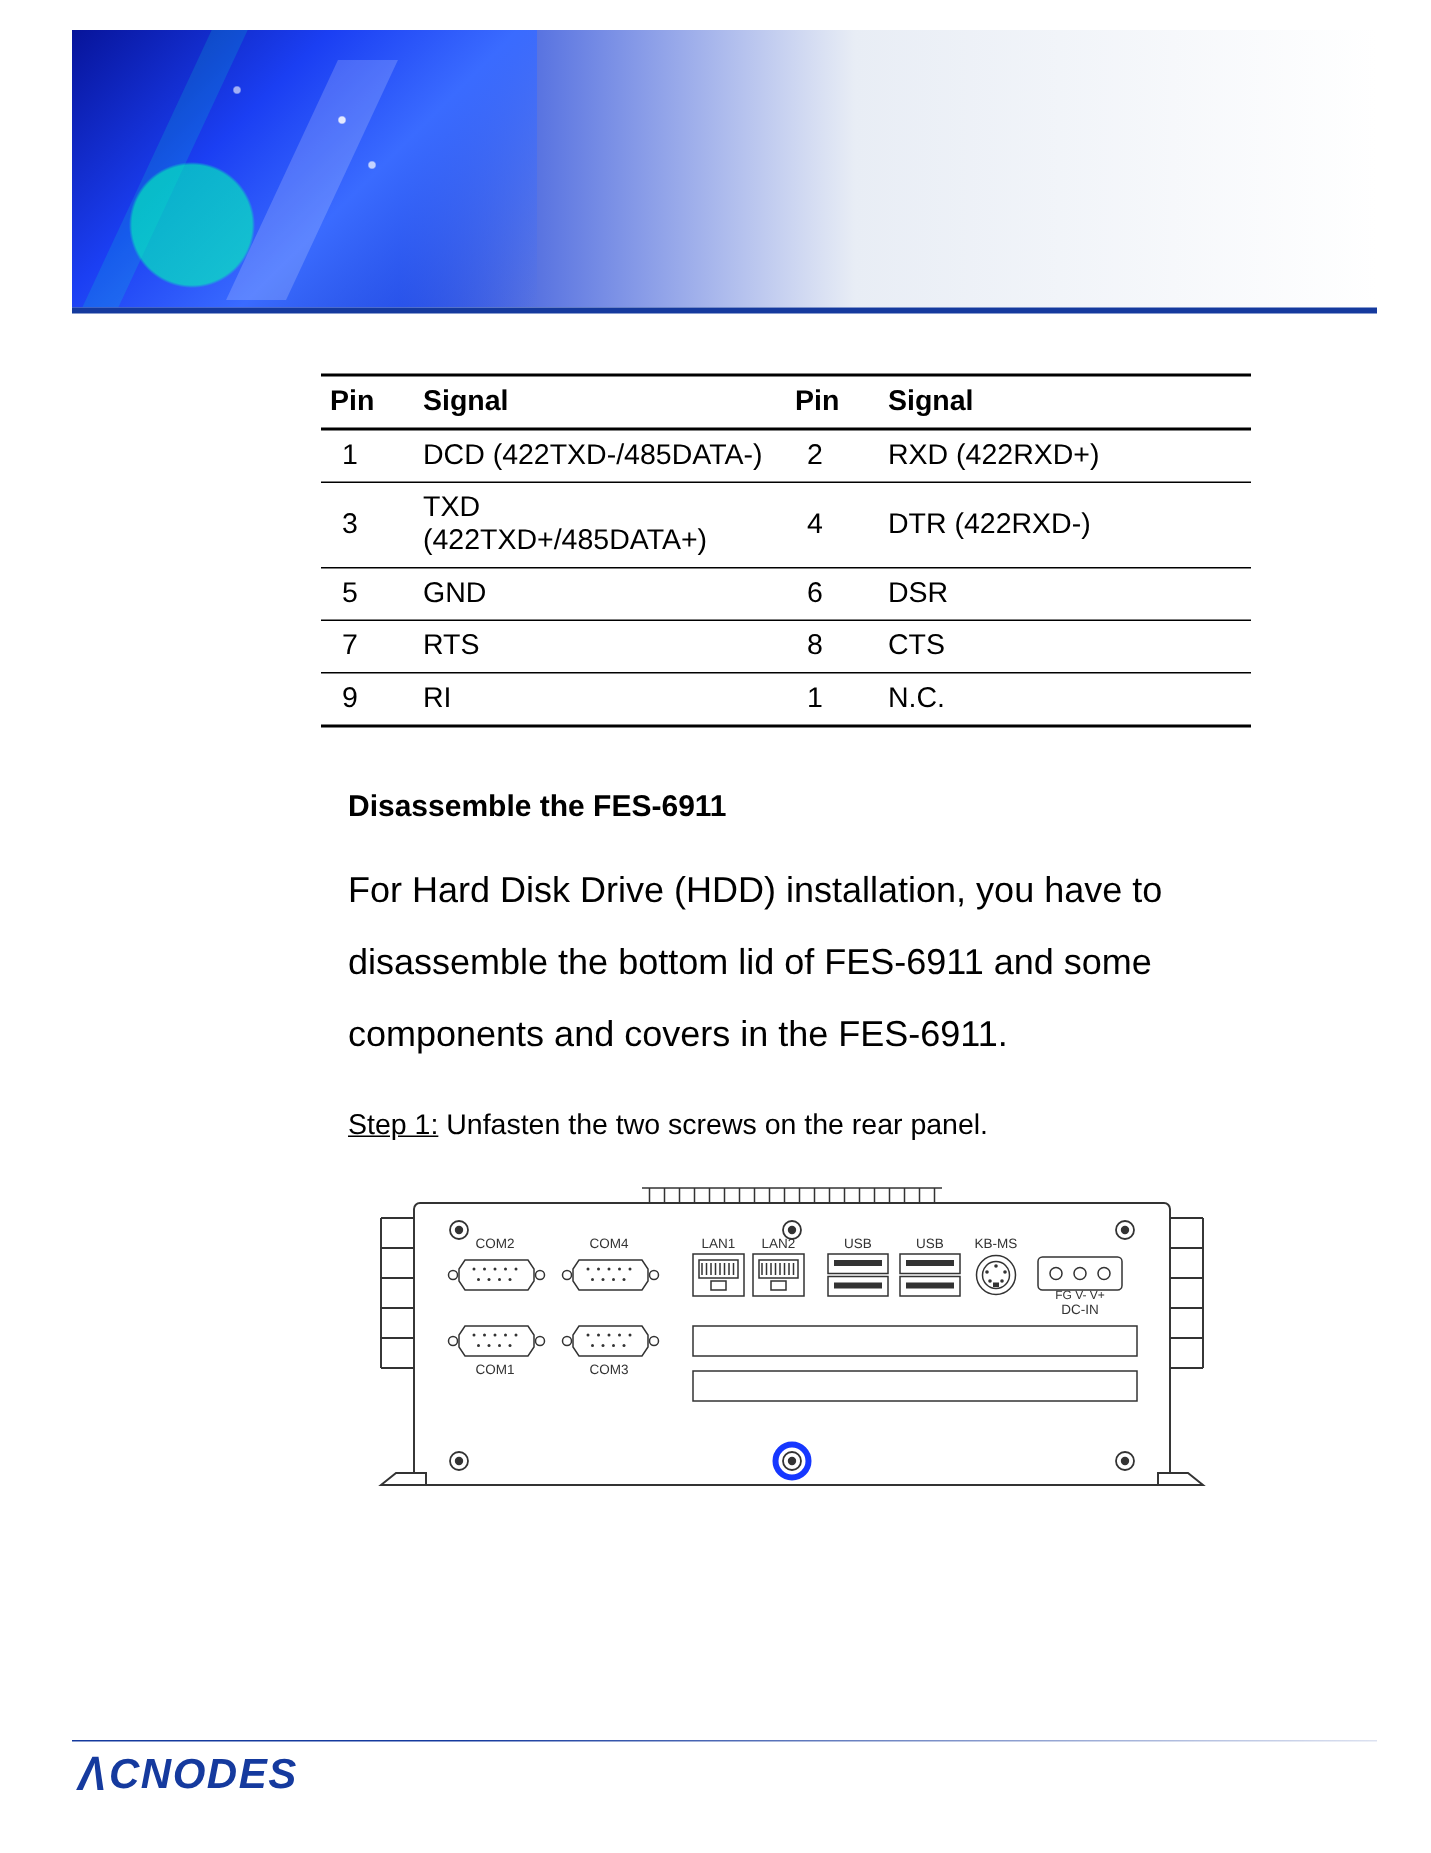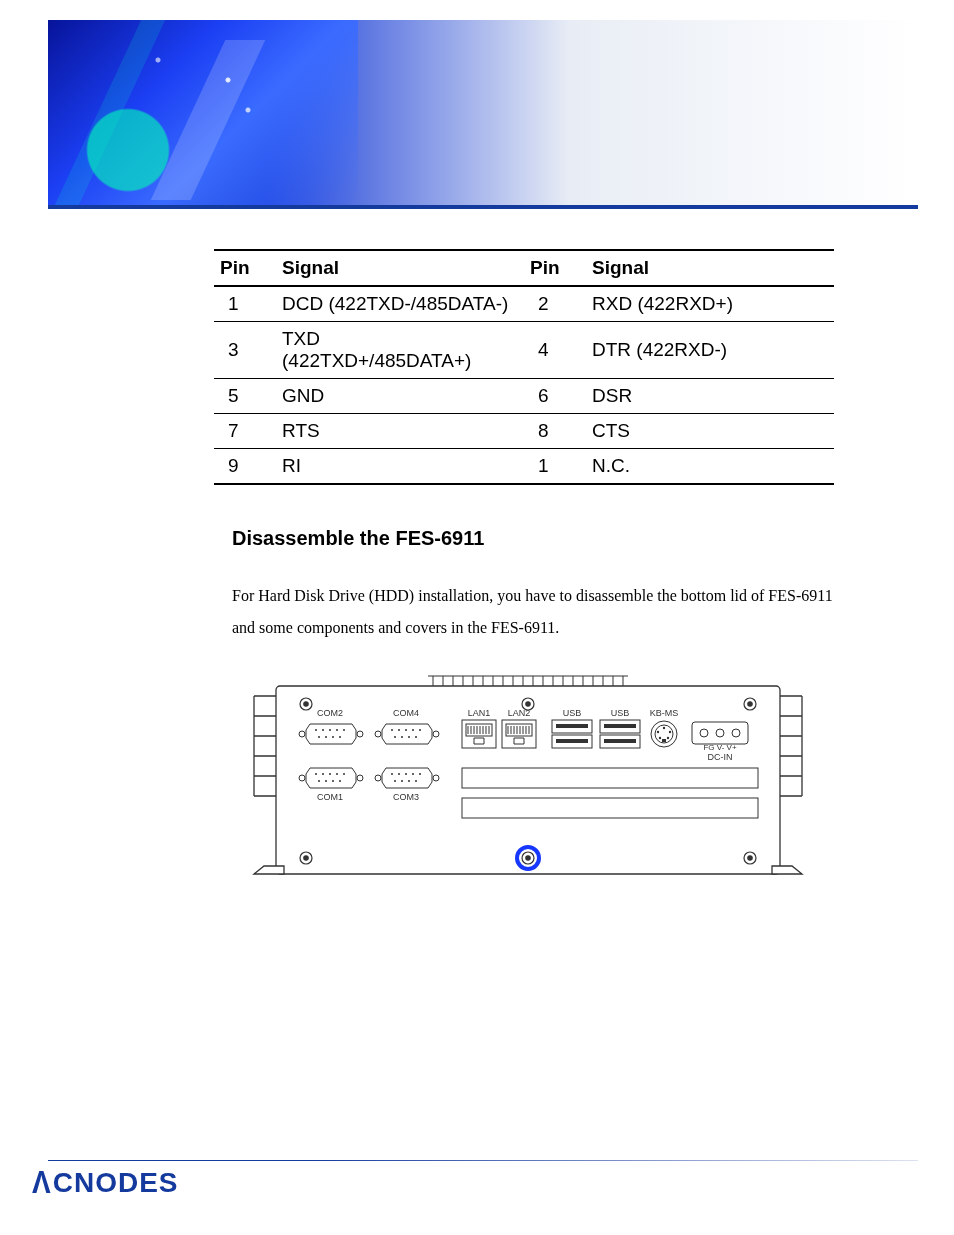--- a/index.html
+++ b/index.html
@@ -69,27 +69,26 @@
   .pin-table td.pin { padding-left: 14px; }
 
   .section-title {
     font-size: 20px;
     font-weight: bold;
     margin: 12px 0 26px 184px;
   }
   .sub-title {
     font-size: 20px;
     font-weight: bold;
-    margin: 0 0 30px 184px;
+    margin: 0 0 20px 184px;
   }
   .body-text {
-    font-size: 16px;
+    font-size: 24px;
     line-height: 2.0;
     margin: 0 80px 26px 184px;
-    font-family: Liberation Serif, serif;
   }
   .step-line {
     font-size: 19px;
     margin: 0 0 24px 184px;
   }
   .step-line .step-label { text-decoration: underline; }
 
   
   .device-wrap {
     margin-left: 200px;
@@ -98,26 +97,27 @@
   .device-svg { width: 560px; height: 220px; display:block; }
 
   
   .footer-rule {
     position: absolute;
     left: 48px; right: 36px; bottom: 74px;
     height: 1px; background: linear-gradient(90deg, #153a9e 30%, rgba(21,58,158,0.15) 100%);
   }
   .footer-logo {
     position: absolute;
-    left: 32px; bottom: 36px;
+    left: 52px; bottom: 36px;
     font-size: 28px;
     letter-spacing: 1px;
     font-weight: 700;
     color: #153a9e;
     font-family: Arial, sans-serif;
+    font-style: italic;
   }
   .footer-logo .lambda {
     display:inline-block;
     transform: scaleY(1.15);
     margin-right: 1px;
   }
 </style>
 </head>
 <body>
 
@@ -172,20 +172,23 @@
         <td>RI</td>
         <td class="pin">1</td>
         <td>N.C.</td>
       </tr>
     </tbody>
   </table>
 
   <div class="sub-title">Disassemble the FES-6911</div>
   <p class="body-text">For Hard Disk Drive (HDD) installation, you have to disassemble the bottom lid of FES-6911 and some components and covers in the FES-6911.</p>
 
+  <p class="step-line">
+    <span class="step-label">Step 1:</span><span> Unfasten the two screws on the rear panel.</span>
+  </p>
 
   <div class="device-wrap">
     <svg class="device-svg" viewBox="0 0 560 220">
 
       <g stroke="#333" stroke-width="1.3" fill="#fff">
 
         <path d="M180 6 h200" stroke-width="1"></path>
         <g stroke-width="1">
 
           <path d="M185 6 v10 M195 6 v10 M205 6 v10 M215 6 v10 M225 6 v10 M235 6 v10 M245 6 v10 M255 6 v10 M265 6 v10 M275 6 v10 M285 6 v10 M295 6 v10 M305 6 v10 M315 6 v10 M325 6 v10 M335 6 v10 M345 6 v10 M355 6 v10 M365 6 v10 M375 6 v10"></path>

